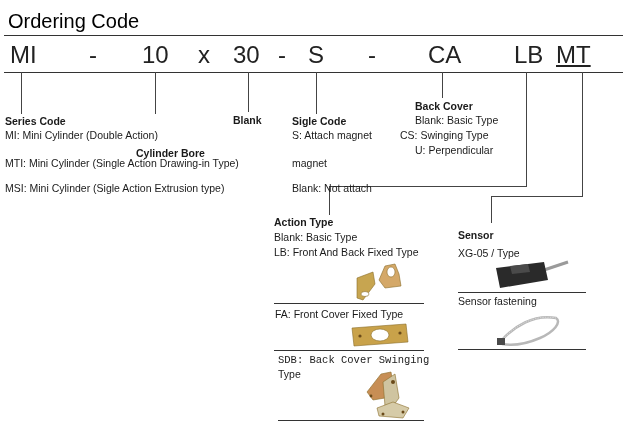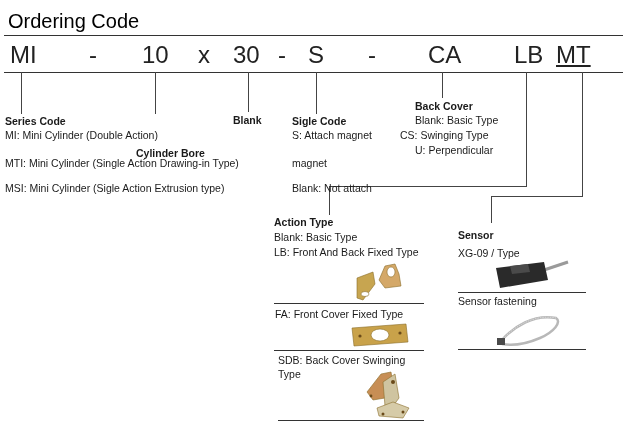--- a/index.html
+++ b/index.html
@@ -78,36 +78,36 @@
 <div class="sep" style="left:274px; top:303px; width:150px;"></div>
 <div class="abs txt" style="left:275px; top:308px;">FA: Front Cover Fixed Type</div>
 
 <svg style="left:350px; top:322px;" width="60" height="26" viewBox="0 0 60 26">
   <polygon points="2,6 56,2 58,20 4,24" fill="#c9a24a" stroke="#8a6d2a" stroke-width="0.6"></polygon>
   <ellipse cx="30" cy="13" rx="9" ry="6" fill="#fff" stroke="#8a6d2a" stroke-width="0.6"></ellipse>
   <circle cx="10" cy="14" r="1.6" fill="#6a4a1a"></circle>
   <circle cx="50" cy="11" r="1.6" fill="#6a4a1a"></circle>
 </svg>
 <div class="sep" style="left:274px; top:350px; width:150px;"></div>
-<div class="abs txt" style="left:278px; top:354px;">SDB: Back Cover Swinging</div>
+<div class="abs txt" style="left:278px; top:354px;font-family:Liberation Mono, monospace;">SDB: Back Cover Swinging</div>
 <div class="abs txt" style="left:278px; top:368px;">Type</div>
 
 <svg style="left:363px; top:370px;" width="50" height="50" viewBox="0 0 50 50">
   <polygon points="4,22 18,4 28,2 30,14 22,28 10,30" fill="#c78e55" stroke="#8a6d2a" stroke-width="0.6"></polygon>
   <polygon points="20,12 32,4 36,28 30,36 22,36" fill="#cfc4a0" stroke="#8a6d2a" stroke-width="0.6"></polygon>
   <polygon points="14,38 30,32 46,38 40,48 16,46" fill="#d6cba8" stroke="#8a6d2a" stroke-width="0.6"></polygon>
   <circle cx="30" cy="12" r="2" fill="#6a4a1a"></circle>
   <circle cx="20" cy="44" r="1.5" fill="#6a4a1a"></circle>
   <circle cx="40" cy="42" r="1.5" fill="#6a4a1a"></circle>
   <circle cx="8" cy="26" r="1.4" fill="#6a4a1a"></circle>
 </svg>
 <div class="sep" style="left:278px; top:420px; width:146px;"></div>
 
 <div class="abs hdr" style="left:458px; top:229px;">Sensor</div>
-<div class="abs txt" style="left:458px; top:247px;">XG-09 / Type</div>
+<div class="abs txt" style="left:458px; top:247px;">XG-05 / Type</div>
 <svg style="left:494px; top:258px;" width="75" height="35" viewBox="0 0 75 35">
   <line x1="50" y1="12" x2="74" y2="4" stroke="#9a9a9a" stroke-width="3"></line>
   <polygon points="2,10 50,4 54,22 6,30" fill="#2a2a2a"></polygon>
   <polygon points="16,8 34,6 36,14 18,16" fill="#4a4a4a"></polygon>
 </svg>
 <div class="sep" style="left:458px; top:292px; width:128px;"></div>
 <div class="abs txt" style="left:458px; top:295px;">Sensor fastening</div>
 <svg style="left:494px; top:312px;" width="70" height="36" viewBox="0 0 70 36">
   <path d="M6,30 C20,14 40,2 62,6 C68,10 60,20 46,26 C32,32 18,34 8,32" fill="none" stroke="#b8b8b8" stroke-width="2.5"></path>
   <path d="M6,30 C20,14 40,2 62,6" fill="none" stroke="#d8d8d8" stroke-width="1" stroke-dasharray="1.5 1"></path>

